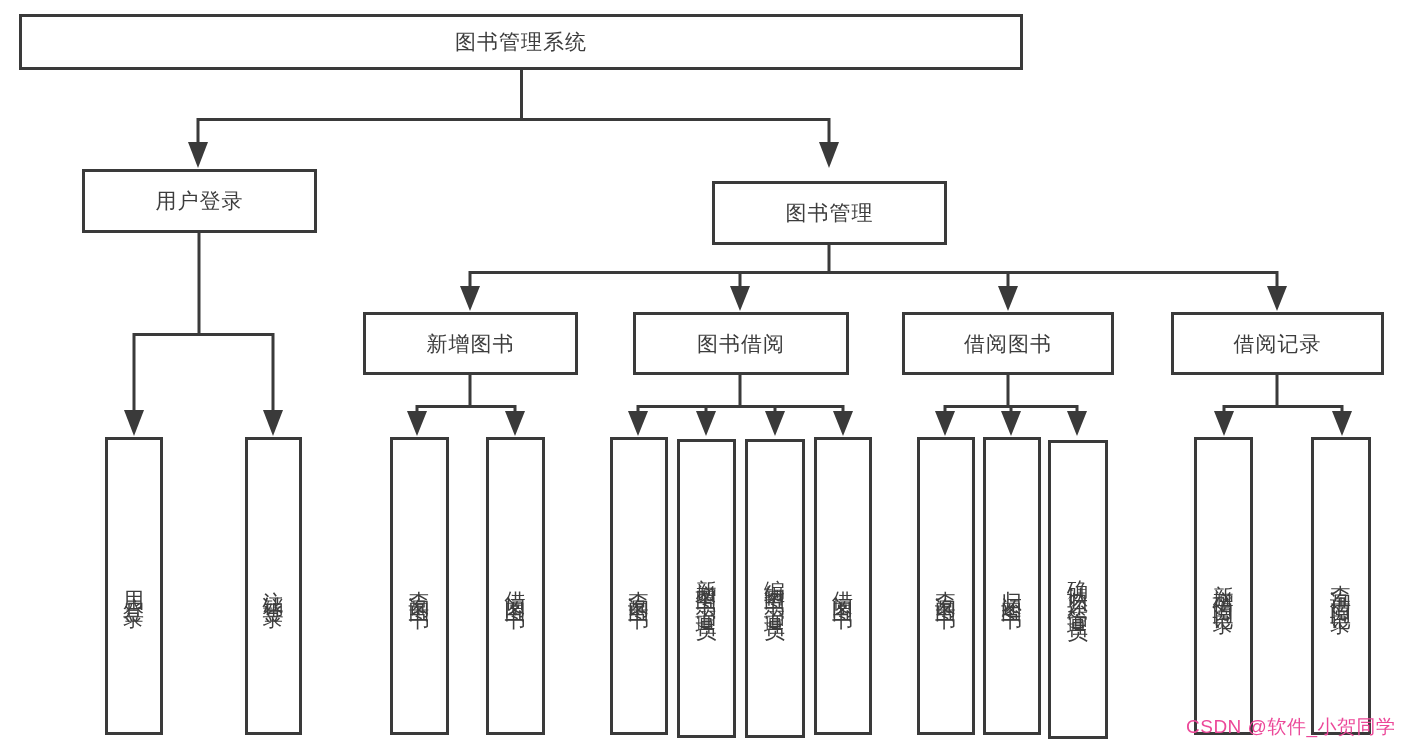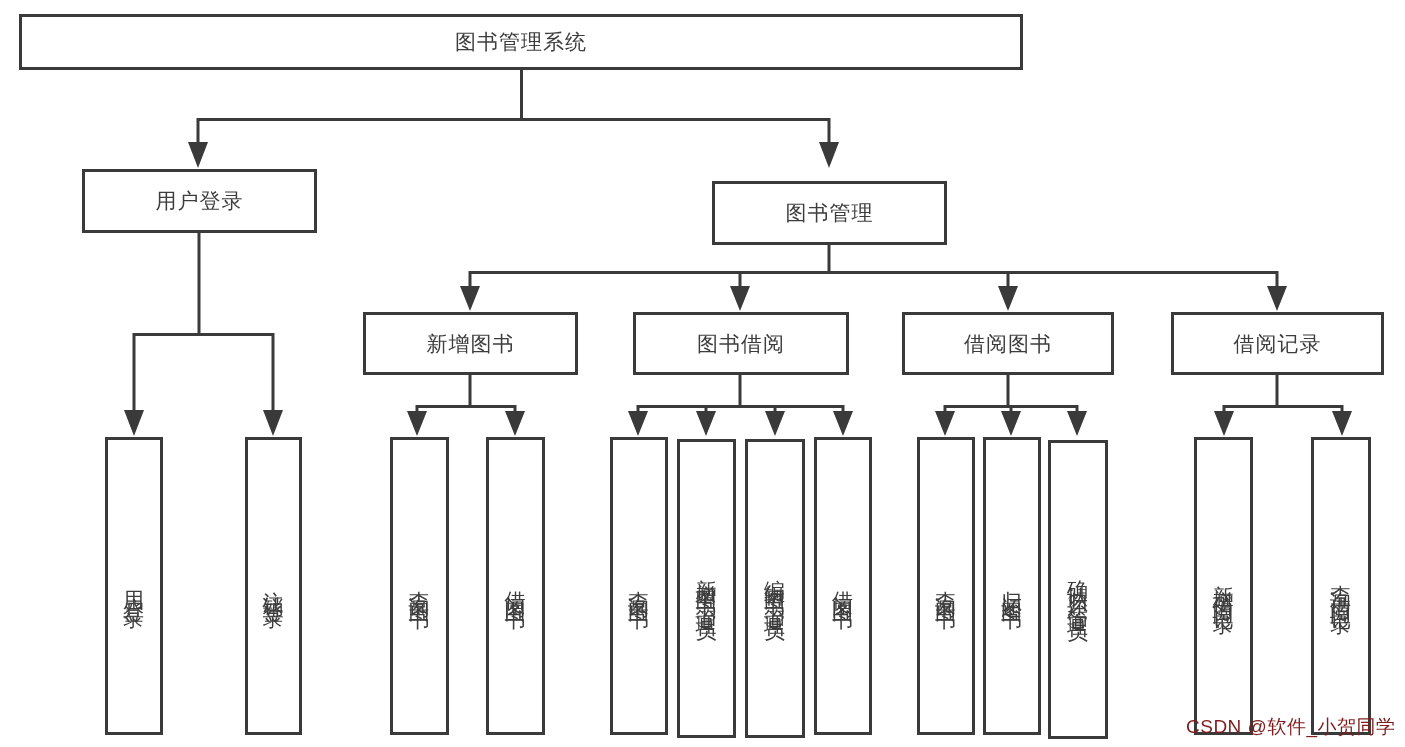--- a/index.html
+++ b/index.html
@@ -36,21 +36,21 @@
     text-orientation: mixed;
     letter-spacing: 6px;
     line-height: 1;
   }
   #watermark {
     position: absolute;
     z-index: 3;
     left: 1186px;
     top: 714px;
     font-size: 19px;
-    color: #7f1d1d;
+    color: #ec4899;
     letter-spacing: 0.5px;
     white-space: nowrap;
   }
 </style>
 </head>
 <body>
 
 <div id="stage">
 
   <svg id="wires" width="1405" height="747" viewBox="0 0 1405 747">

